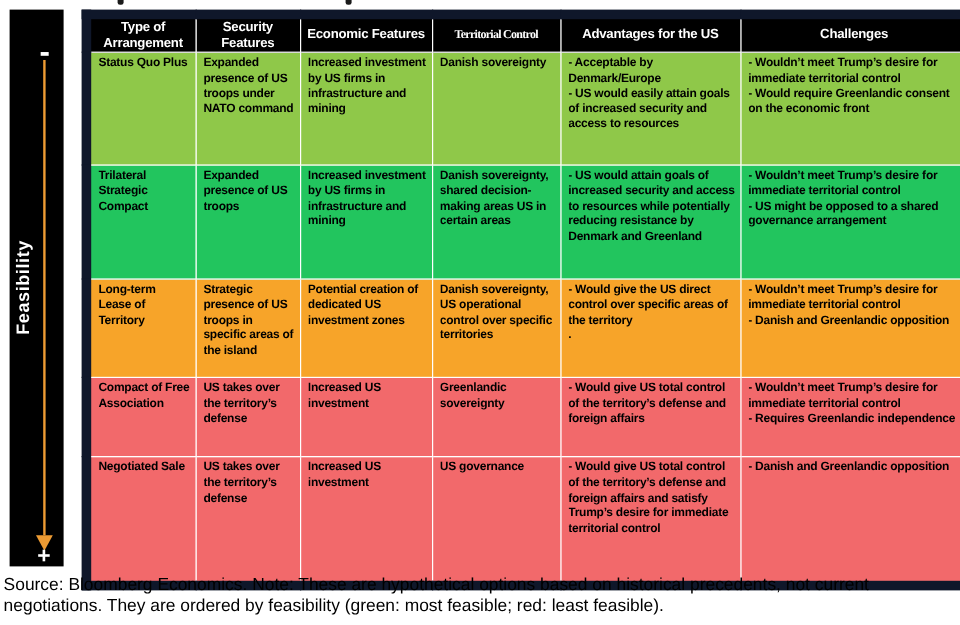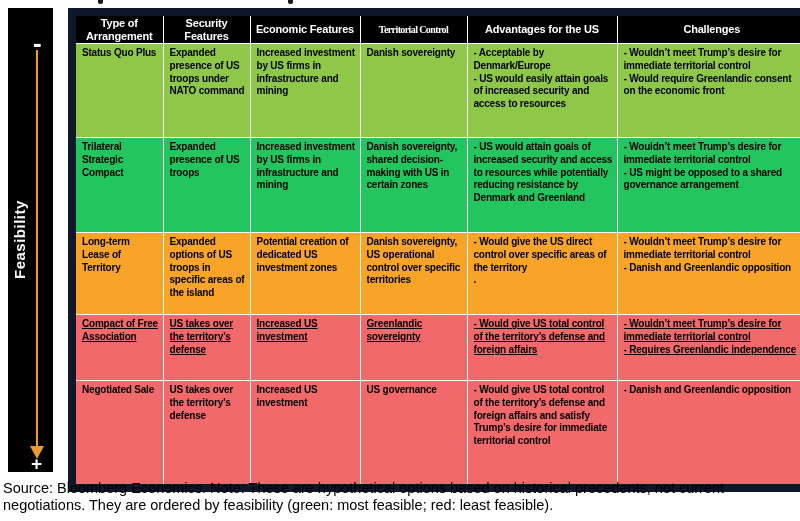--- a/index.html
+++ b/index.html
@@ -41,21 +41,21 @@
   table.grid th:nth-child(4){font-size:10px;letter-spacing:-0.6px;white-space:nowrap;font-family:Liberation Serif, serif;}
   table.grid td{
     vertical-align:top;padding:3px 4px 2px 6px;border:1.5px solid #fff;
     font-weight:bold;font-size:10px;letter-spacing:-0.2px;line-height:1.27;color:#000;
   }
   .cc{white-space:pre-line;overflow:hidden;}
   thead tr{height:31px;}
   tbody tr:nth-child(1){height:76px;} tbody tr:nth-child(1) .cc{height:88px;}
   tbody tr:nth-child(2){height:95px;} tbody tr:nth-child(2) .cc{height:87px;}
   tbody tr:nth-child(3){height:82px;} tbody tr:nth-child(3) .cc{height:74px;}
-  tbody tr:nth-child(4){height:66px;} tbody tr:nth-child(4) .cc{height:58px;text-decoration:underline;}
+  tbody tr:nth-child(4){height:66px;} tbody tr:nth-child(4) .cc{height:58px;}
   tbody tr:nth-child(5){height:107px;} tbody tr:nth-child(5) .cc{height:86px;}
 
   .footnote{
     position:absolute;left:3px;top:480px;width:762px;
     font-family:Liberation Sans, sans-serif;font-size:14.5px;line-height:17px;color:#000000;
   }
 </style>
 </head>
 <body>
 
@@ -118,36 +118,36 @@
       <td>
           <div class="cc">Trilateral Strategic Compact</div>
         </td>
       <td>
           <div class="cc">Expanded presence of US troops</div>
         </td>
       <td>
           <div class="cc">Increased investment by US firms in infrastructure and mining</div>
         </td>
       <td>
-          <div class="cc">Danish sovereignty, shared decision-making with US in certain zones</div>
+          <div class="cc">Danish sovereignty, shared decision-making areas US in certain areas</div>
         </td>
       <td>
           <div class="cc">- US would attain goals of increased security and access to resources while potentially reducing resistance by Denmark and Greenland</div>
         </td>
       <td>
           <div class="cc">- Wouldn’t meet Trump’s desire for immediate territorial control
 - US might be opposed to a shared governance arrangement</div>
         </td>
     </tr>
     <tr style="background-color: rgb(247, 164, 41);">
       <td>
           <div class="cc">Long-term Lease of Territory</div>
         </td>
       <td>
-          <div class="cc">Expanded options of US troops in specific areas of the island</div>
+          <div class="cc">Strategic presence of US troops in specific areas of the island</div>
         </td>
       <td>
           <div class="cc">Potential creation of dedicated US investment zones</div>
         </td>
       <td>
           <div class="cc">Danish sovereignty, US operational control over specific territories</div>
         </td>
       <td>
           <div class="cc">- Would give the US direct control over specific areas of the territory
 .</div>

